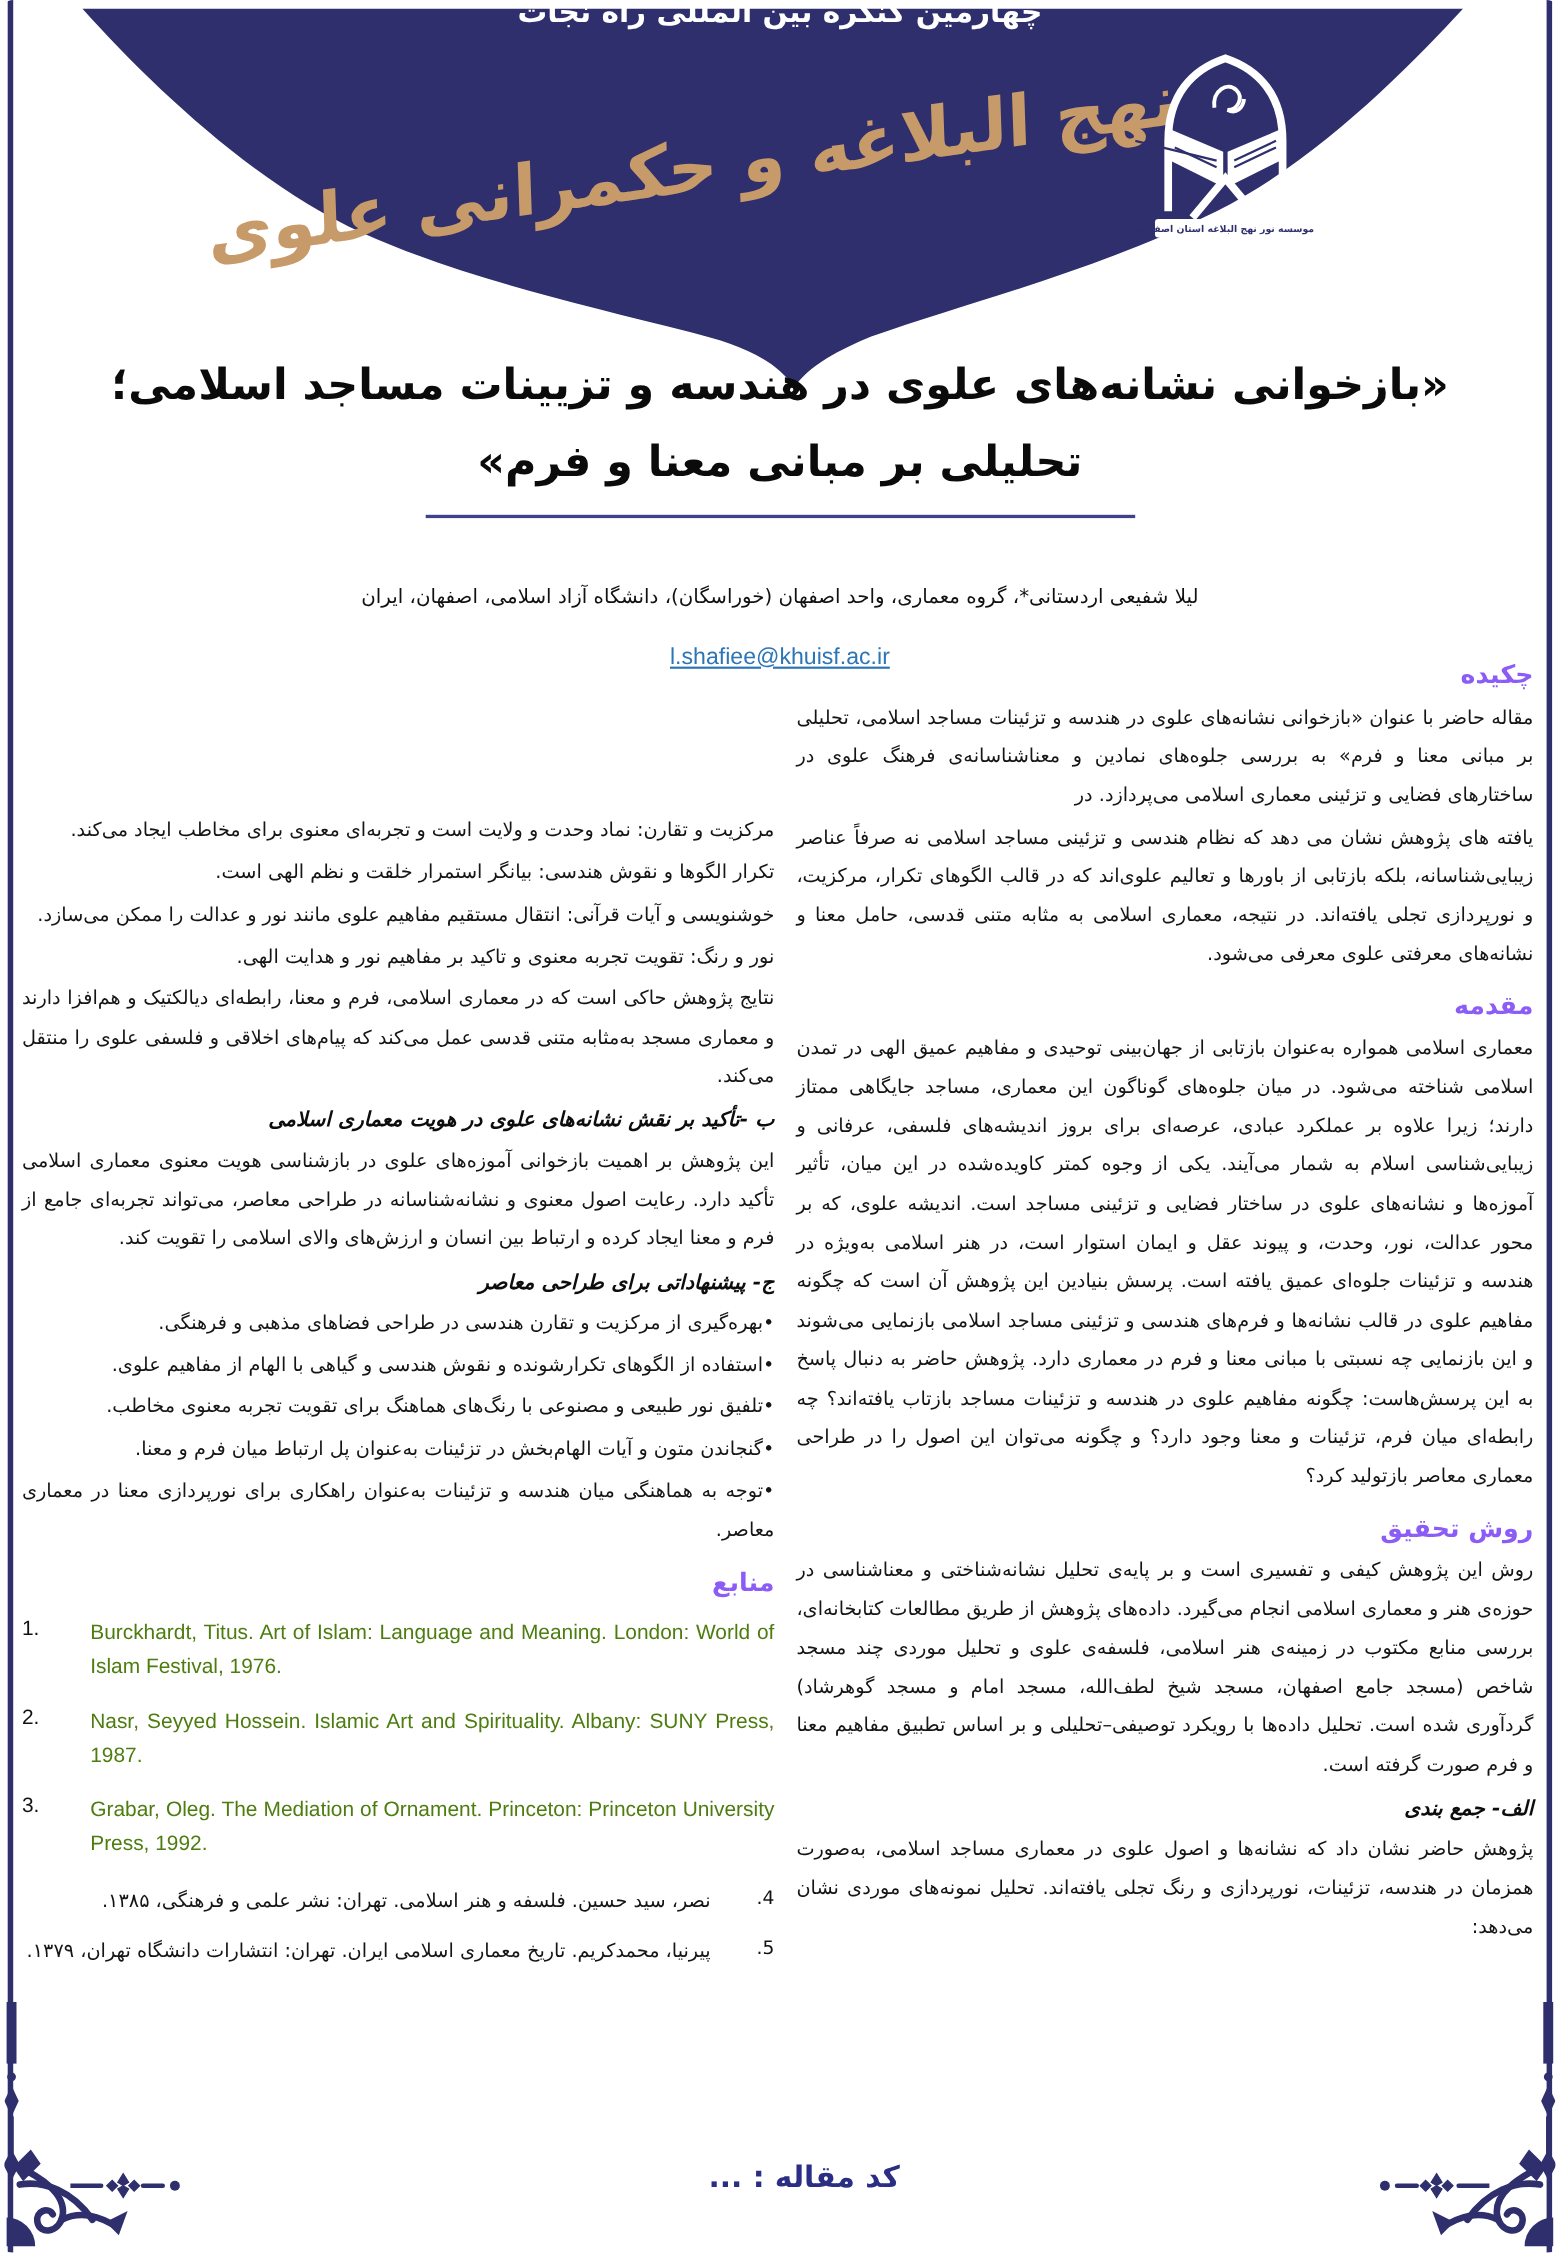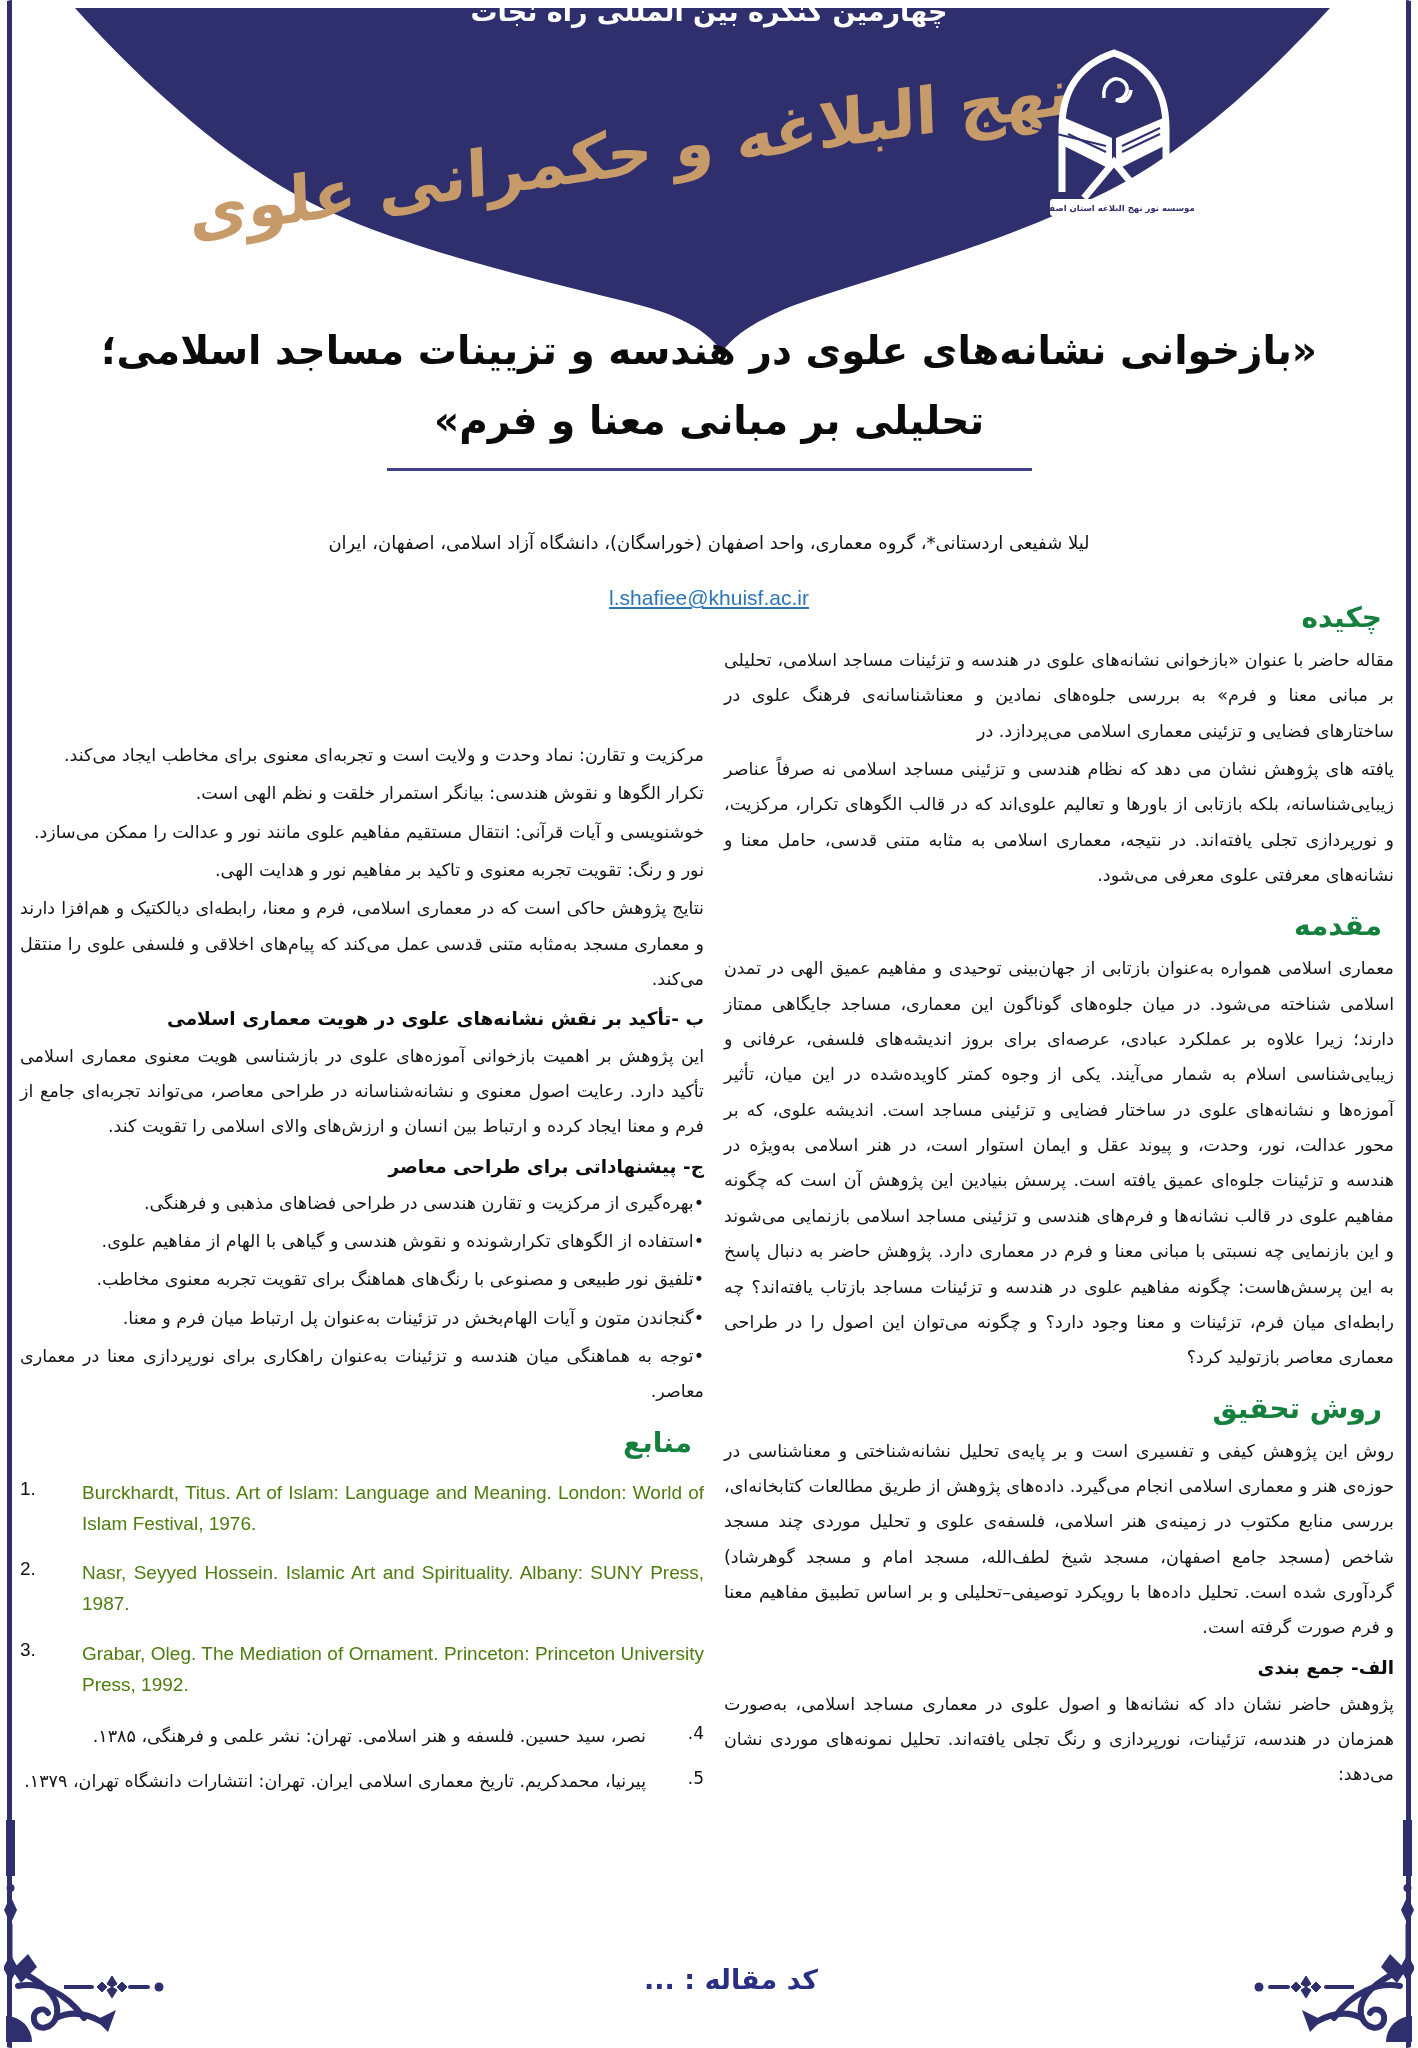--- a/index.html
+++ b/index.html
@@ -55,25 +55,25 @@
     color:#2e75b6; font-size:21px; text-decoration:underline;
     direction:ltr; unicode-bidi:embed;
   }
 
   
   .col { position:absolute; text-align:justify; }
   .col-right { top:597px; right:24px; width:670px; }
   .col-left  { top:738px; left:20px;  width:684px; }
   .col p { margin:0 0 3px 0; font-size:17.5px; line-height:2.02; color:#151515; }
   h2.navy-h {
-    margin:12px 12px 4px 0; color:#15803d;
-    font-size:28px; font-weight:bold; line-height:1.5;
+    margin:12px 0 4px 0; color:#8b5cf6;
+    font-size:23px; font-weight:bold; line-height:1.5;
   }
   h2.navy-h.first { margin-top:0; }
-  h3.black-h { margin:4px 0 2px 0; color:#0d0d0d; font-size:18.5px; font-weight:bold; line-height:1.9; }
+  h3.black-h { margin:4px 0 2px 0; color:#0d0d0d; font-size:18.5px; font-weight:bold; line-height:1.9;font-style:italic; }
 
   
   .refs-en { direction:ltr; text-align:left; margin-top:14px; }
   .ref-en { display:flex; margin:0 0 19px 0; font-family:"Liberation Sans", sans-serif; }
   .ref-en .num { flex:0 0 62px; font-size:19px; color:#111; }
   .ref-en .txt { flex:1; font-size:19px; line-height:1.62; color:#4d7c0f; text-align:justify; }
   .refs-fa { margin-top:4px; }
   .ref-fa { display:flex; margin:0 0 10px 0; }
   .ref-fa .num { flex:0 0 58px; font-size:17px; color:#111; padding-top:4px; }
   .ref-fa .txt { flex:1; font-size:17.5px; line-height:2.0; color:#151515; text-align:justify; }

